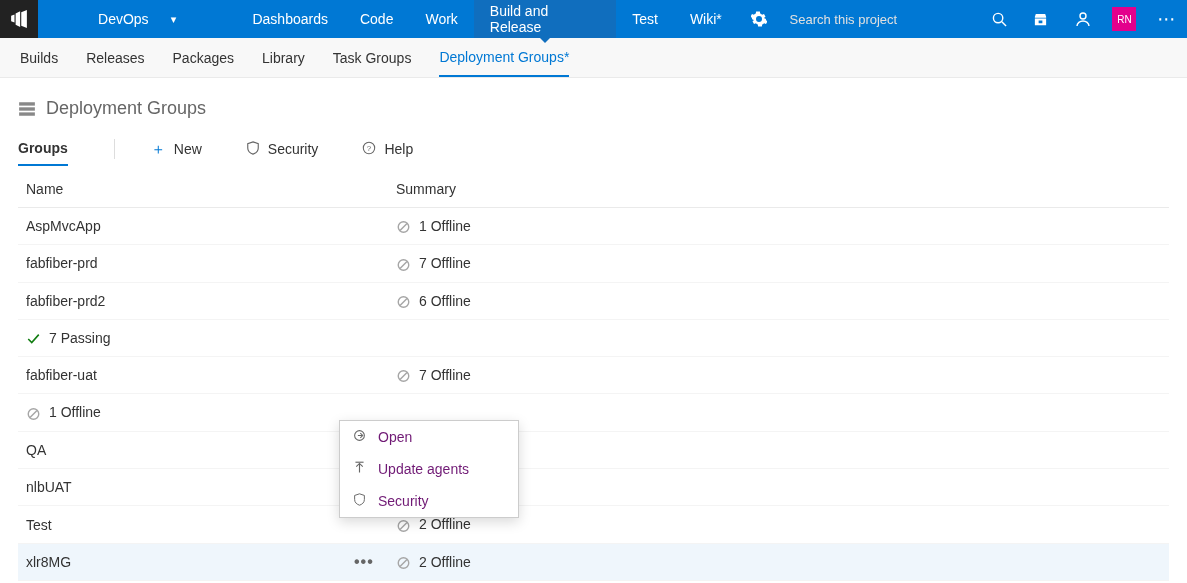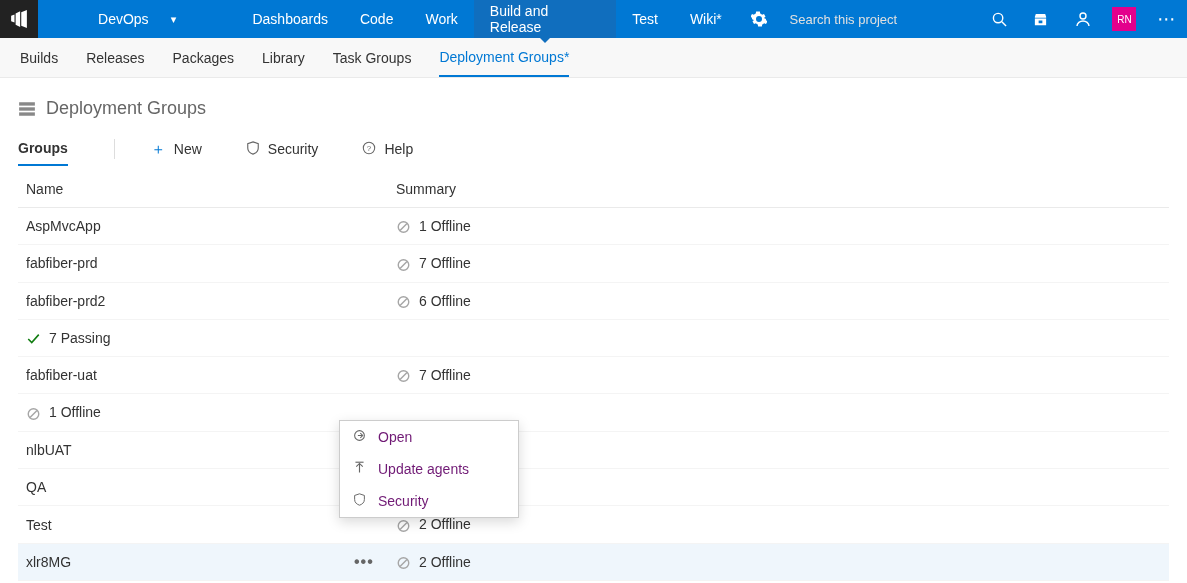--- a/index.html
+++ b/index.html
@@ -182,28 +182,28 @@
               <line x1="4" y1="12" x2="12" y2="4"></line>
             </svg></span><span>7 Offline</span></div>
       </div>
       <div class="row">
         <div class="col-summary"><span><svg class="status-icon offline-svg" viewBox="0 0 16 16">
               <circle cx="8" cy="8" r="6"></circle>
               <line x1="4" y1="12" x2="12" y2="4"></line>
             </svg></span><span>1 Offline</span></div>
       </div>
       <div class="row">
+        <div class="col-name">QA</div>
+        <div class="col-summary"><span><svg class="status-icon offline-svg" viewBox="0 0 16 16">
+              <circle cx="8" cy="8" r="6"></circle>
+              <line x1="4" y1="12" x2="12" y2="4"></line>
+            </svg></span><span>1 Offline</span></div>
+      </div>
+      <div class="row">
         <div class="col-name">nlbUAT</div>
-        <div class="col-summary"><span><svg class="status-icon offline-svg" viewBox="0 0 16 16">
-              <circle cx="8" cy="8" r="6"></circle>
-              <line x1="4" y1="12" x2="12" y2="4"></line>
-            </svg></span><span>1 Offline</span></div>
-      </div>
-      <div class="row">
-        <div class="col-name">QA</div>
         <div class="col-summary"><span><svg class="status-icon offline-svg" viewBox="0 0 16 16">
               <circle cx="8" cy="8" r="6"></circle>
               <line x1="4" y1="12" x2="12" y2="4"></line>
             </svg></span><span>1 Offline</span></div>
       </div>
       <div class="row">
         <div class="col-name">Test</div>
         <div class="col-summary"><span><svg class="status-icon offline-svg" viewBox="0 0 16 16">
               <circle cx="8" cy="8" r="6"></circle>
               <line x1="4" y1="12" x2="12" y2="4"></line>

